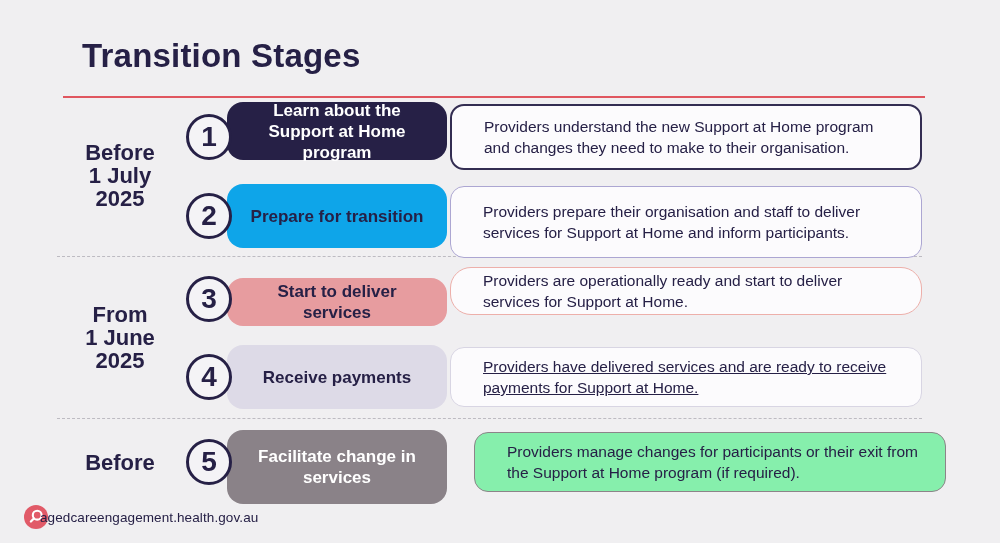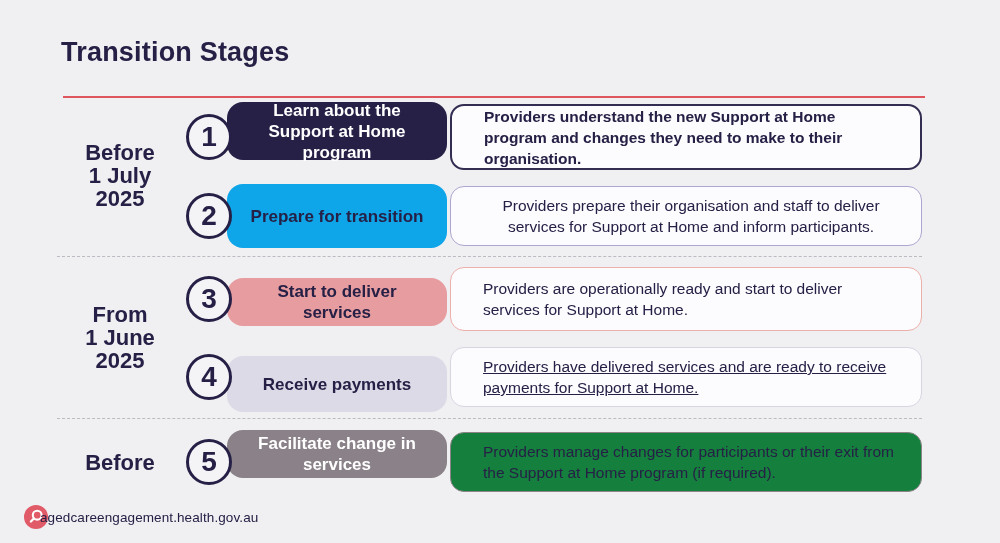--- a/index.html
+++ b/index.html
@@ -4,22 +4,22 @@
 <style>
   * { margin:0; padding:0; box-sizing:border-box; }
   html,body { background:#e6e5e8; }
   #canvas {
     position:relative; width:1000px; height:543px; overflow:hidden;
     background:#F0EFF1;
     font-family:"Liberation Sans", sans-serif;
     color:#262046;
   }
   .title {
-    position:absolute; left:61px; top:37px;
-    font-size:27px; font-weight:bold; letter-spacing:0.2px;
+    position:absolute; left:82px; top:37px;
+    font-size:33px; font-weight:bold; letter-spacing:0.2px;
   }
   .accent-line {
     position:absolute; left:63px; top:96px; width:862px; height:2px;
   }
   .divider {
     position:absolute; left:57px; width:865px; height:0;
     border-top:1.5px dashed #BDBBC2;
   }
   .divider.d1 { top:256px; }
   .divider.d2 { top:418px; }
@@ -48,33 +48,33 @@
   .pill {
     position:absolute; left:227px; width:220px; z-index:2;
     border-radius:16px;
     display:flex; align-items:center; justify-content:center;
     text-align:center; font-weight:bold;
     font-size:17px; line-height:21px; padding:0 18px;
   }
   .pill.p1 { top:102px; height:58px;align-items:center; }
   .pill.p2 { top:184px; height:64px; }
   .pill.p3 { top:278px; height:48px; }
-  .pill.p4 { top:345px; height:56px;margin-top:11px; }
-  .pill.p5 { top:430px; height:48px; }
+  .pill.p4 { top:345px; height:64px; }
+  .pill.p5 { top:430px; height:74px; }
 
   .card {
     position:absolute; left:450px; width:472px; z-index:1;
     border-radius:14px; border:1.5px solid #cccc;
     display:flex; align-items:center;
     padding-left:32px; padding-right:22px;
     font-size:15.5px; line-height:21px;
   }
   .card.c1 { top:104px; height:66px; border-width:2px; }
-  .card.c2 { top:186px; height:60px;text-align:center; }
-  .card.c3 { top:267px; height:64px; }
+  .card.c2 { top:186px; height:72px; }
+  .card.c3 { top:267px; height:48px;border-radius:21px; }
   .card.c4 { top:347px; height:60px; }
   .card.c5 { top:432px; height:60px; }
 
   .footer-badge {
     position:absolute; left:24px; top:505px; width:24px; height:24px;
     border-radius:50%; display:flex; align-items:center; justify-content:center;
   }
   .footer-url {
     position:absolute; left:40px; top:510px;
     font-size:13.5px; font-weight:500; letter-spacing:0.1px;
@@ -99,21 +99,21 @@
 
   <div class="divider d1"></div>
   <div class="divider d2"></div>
 
   <div class="badge b1">
     <span>1</span>
   </div>
   <div class="pill p1" style="background-color: rgb(38, 32, 70); color: rgb(255, 255, 255);">
     <span>Learn about the Support at Home program</span>
   </div>
-  <div class="card c1" style="background-color: rgb(252, 251, 253); border-color: rgb(51, 45, 82); color: rgb(38, 32, 70); font-weight: bold;">
+  <div class="card c1" style="background-color: rgb(252, 251, 253); border-color: rgb(51, 45, 82); color: rgb(38, 32, 70);">
     <span>Providers understand the new Support at Home program and changes they need to make to their organisation.</span>
   </div>
 
   <div class="badge b2">
     <span>2</span>
   </div>
   <div class="pill p2" style="background-color: #0ea5e9; color: rgb(38, 32, 70);">
     <span>Prepare for transition</span>
   </div>
   <div class="card c2" style="background-color: rgb(252, 251, 253); border-color: rgb(172, 166, 210); color: rgb(38, 32, 70);">
@@ -139,21 +139,21 @@
   <div class="card c4" style="background-color: rgb(252, 251, 253); border-color: rgb(216, 213, 227); color: rgb(38, 32, 70); text-decoration: underline;">
     <span>Providers have delivered services and are ready to receive payments for Support at Home.</span>
   </div>
 
   <div class="badge b5">
     <span>5</span>
   </div>
   <div class="pill p5" style="background-color: rgb(138, 130, 136); color: rgb(255, 255, 255);">
     <span>Facilitate change in services</span>
   </div>
-  <div class="card c5" style="background-color: #15803d; border-color: rgb(140, 132, 137); color: rgb(38, 32, 70);">
+  <div class="card c5" style="background-color: #86efac; border-color: rgb(140, 132, 137); color: rgb(38, 32, 70); margin-left: 24px;">
     <span>Providers manage changes for participants or their exit from the Support at Home program (if required).</span>
   </div>
 
   <div class="footer-badge" style="background-color: rgb(225, 90, 104);">
     <svg width="24" height="24" viewBox="0 0 24 24">
       <circle cx="13.2" cy="10.2" r="4.4" fill="none" stroke="#FFFFFF" stroke-width="2.1"></circle>
       <line x1="9.9" y1="13.5" x2="6.9" y2="16.5" stroke="#FFFFFF" stroke-width="2.3" stroke-linecap="round"></line>
     </svg>
   </div>
   <div class="footer-url" style="color: rgb(38, 32, 70);">agedcareengagement.health.gov.au</div>

